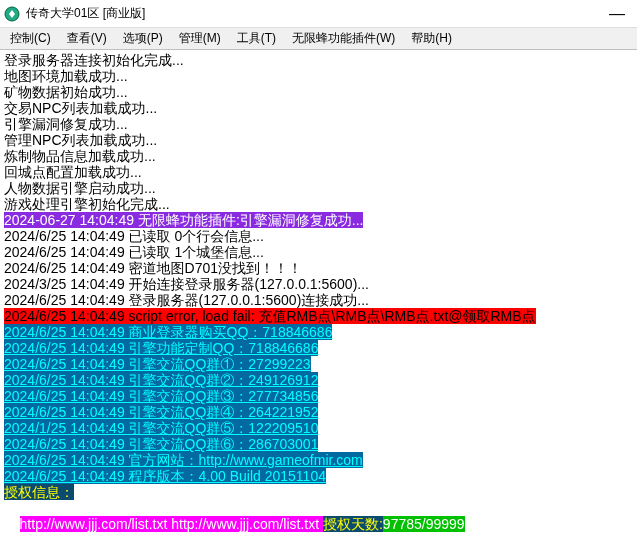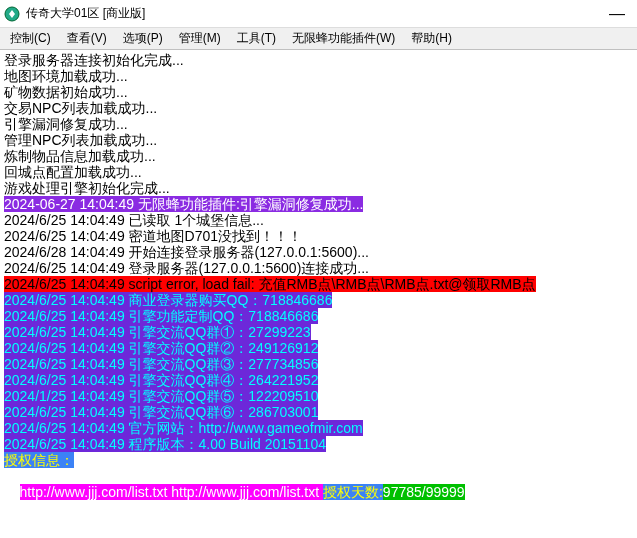--- a/index.html
+++ b/index.html
@@ -8,22 +8,22 @@
   .title-icon { width: 16px; height: 16px; margin-right: 6px; display: flex; align-items: center; justify-content: center; }
   .title-text { font-size: 12px; color: #000; }
   .win-ctrl { margin-left: auto; font-size: 16px; color: #000; padding: 0 8px; cursor: pointer; }
   .menubar { display: flex; height: 22px; align-items: center; padding: 0 2px; border-bottom: 1px solid #c0c0c0; background: #f0f0f0; }
   .menu-item { padding: 2px 8px; font-size: 12px; cursor: pointer; }
   .content { padding: 2px 4px; line-height: 16px; font-size: 14px; height: calc(538px - 50px); overflow: hidden; }
   .line { white-space: pre; }
   .plain { color: #000; }
   .purple-bg { background: #8a2be2; color: #fff; display: inline; }
   .red-bg { background: #ff0000; color: #000000; display: inline; }
-  .blue-bg { background: #6d28d9; color: #00ffff; display: inline; }
-  .auth-red { background: #3b82f6; color: #ffff00; display: inline; }
+  .blue-bg { background: #0369a1; color: #00ffff; display: inline; text-decoration: underline; }
+  .auth-red { background: #0c4a6e; color: #ffff00; display: inline; }
   .magenta-bg { background: #ff00ff; color: #fff; display: inline; }
   .auth-cnt { background: #00c000; color: #fff; display: inline; }
 </style>
 </head>
 <body>
 
 <div class="titlebar">
   <span class="title-icon">
     <svg width="16" height="16" viewBox="0 0 16 16">
         <circle cx="8" cy="8" r="7" fill="#2a8" stroke="#063" stroke-width="1"></circle>
@@ -47,27 +47,29 @@
 <div class="content">
   <div id="init-container">
       <div class="line plain">登录服务器连接初始化完成...</div>
       <div class="line plain">地图环境加载成功...</div>
       <div class="line plain">矿物数据初始成功...</div>
       <div class="line plain">交易NPC列表加载成功...</div>
       <div class="line plain">引擎漏洞修复成功...</div>
       <div class="line plain">管理NPC列表加载成功...</div>
       <div class="line plain">炼制物品信息加载成功...</div>
       <div class="line plain">回城点配置加载成功...</div>
+      <div class="line plain">人物数据引擎启动成功...</div>
       <div class="line plain">游戏处理引擎初始化完成...</div>
     </div>
   <div class="line"><span class="purple-bg">2024-06-27 14:04:49 无限蜂功能插件:引擎漏洞修复成功...</span></div>
   <div id="mid-container">
+      <div class="line plain">2024/6/25 14:04:49 已读取 0个行会信息...</div>
       <div class="line plain">2024/6/25 14:04:49 已读取 1个城堡信息...</div>
       <div class="line plain">2024/6/25 14:04:49 密道地图D701没找到！！！</div>
-      <div class="line plain">2024/6/28 14:04:49 开始连接登录服务器(127.0.0.1:5600)...</div>
+      <div class="line plain">2024/3/25 14:04:49 开始连接登录服务器(127.0.0.1:5600)...</div>
       <div class="line plain">2024/6/25 14:04:49 登录服务器(127.0.0.1:5600)连接成功...</div>
     </div>
   <div class="line"><span class="red-bg">2024/6/25 14:04:49 script error, load fail: 充值RMB点\RMB点\RMB点.txt@领取RMB点</span></div>
   <div id="blue-container">
       <div class="line"><span class="blue-bg">2024/6/25 14:04:49 商业登录器购买QQ：718846686</span></div>
       <div class="line"><span class="blue-bg">2024/6/25 14:04:49 引擎功能定制QQ：718846686</span></div>
       <div class="line"><span class="blue-bg">2024/6/25 14:04:49 引擎交流QQ群①：27299223</span></div>
       <div class="line"><span class="blue-bg">2024/6/25 14:04:49 引擎交流QQ群②：249126912</span></div>
       <div class="line"><span class="blue-bg">2024/6/25 14:04:49 引擎交流QQ群③：277734856</span></div>
       <div class="line"><span class="blue-bg">2024/6/25 14:04:49 引擎交流QQ群④：264221952</span></div>

